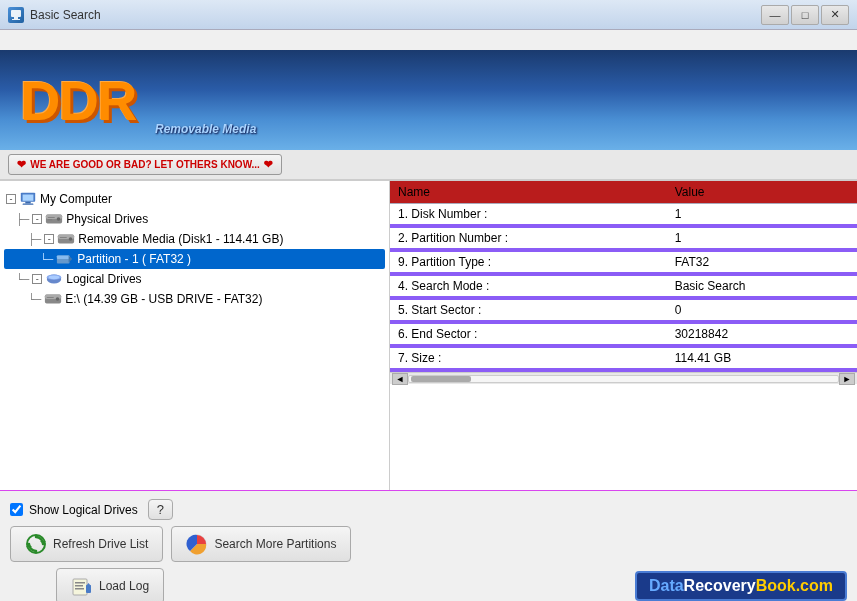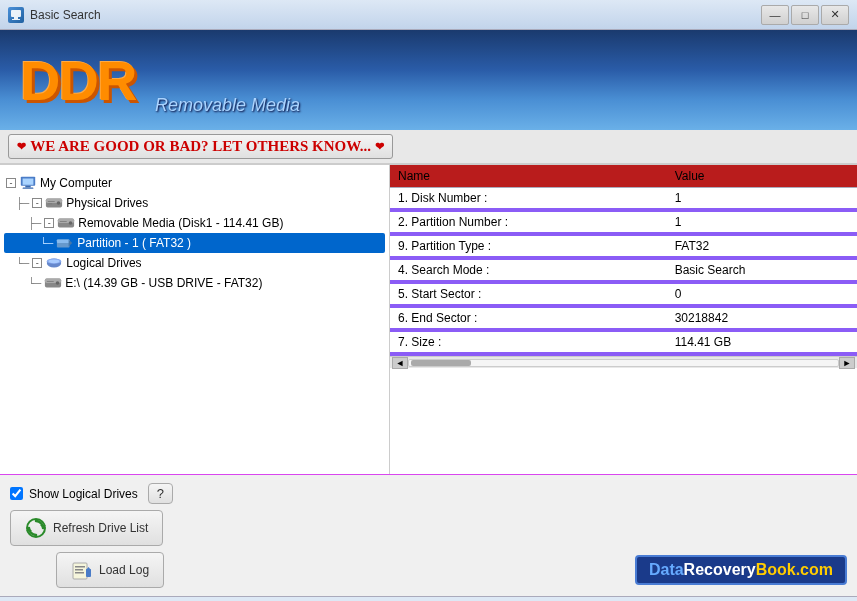--- a/index.html
+++ b/index.html
@@ -59,36 +59,37 @@
     }
 
     
     .header {
       background: linear-gradient(to bottom, #1a3a6e 0%, #2a5ca8 40%, #4a8fd4 70%, #6ab0e8 100%);
       height: 100px;
       position: relative;
       display: flex;
       align-items: center;
       padding: 10px 20px;
+      margin-top: 20px;
     }
     .header-logo {
       font-size: 56px;
       font-weight: 900;
       color: #ff8c00;
       font-family: Arial Black, sans-serif;
       text-shadow: 3px 3px 0 #cc5500, -1px -1px 0 #ffaa44;
       letter-spacing: -2px;
     }
     .header-subtitle {
       position: absolute;
       bottom: 14px;
       left: 155px;
       color: #aad4ff;
-      font-size: 18px;
-      font-weight: normal;
+      font-size: 12px;
+      font-weight: bold;
       font-style: italic;
       text-shadow: 1px 1px 2px #003;
     }
 
     
     .promo-bar {
       background: #e8e8e8;
       border-bottom: 1px solid #ccc;
       padding: 4px 8px;
     }
@@ -342,21 +343,21 @@
 </div>
 
 <div class="header">
   <div class="header-logo">DDR</div>
   <div class="header-subtitle">Removable Media</div>
 </div>
 
 <div class="promo-bar">
   <button class="promo-btn">
     <span style="color:#cc0000; font-size:11px;">❤</span>
-    <span style="font-size:15px; color:#cc0000;font-family:Liberation Serif, serif;">WE ARE GOOD OR BAD? LET OTHERS KNOW...</span>
+    <span style="font-size:10px; color:#cc0000;">WE ARE GOOD OR BAD? LET OTHERS KNOW...</span>
     <span style="color:#cc0000; font-size:11px;">❤</span>
   </button>
 </div>
 
 <div class="main-content">
 
   <div class="tree-panel">
 
     <div class="tree-item">
       <span class="expand-btn">-</span>
@@ -491,20 +492,29 @@
       <svg width="22" height="22" viewBox="0 0 22 22">
         <circle cx="11" cy="11" r="9" fill="none" stroke="#2a8a2a" stroke-width="2"></circle>
         <path d="M11 4 A7 7 0 0 1 18 11" fill="none" stroke="#2a8a2a" stroke-width="2.5" stroke-linecap="round"></path>
         <polygon points="18,11 15,8 21,8" fill="#2a8a2a"></polygon>
         <path d="M11 18 A7 7 0 0 1 4 11" fill="none" stroke="#2a8a2a" stroke-width="2.5" stroke-linecap="round"></path>
         <polygon points="4,11 7,14 1,14" fill="#2a8a2a"></polygon>
       </svg>
       <span>Refresh Drive List</span>
     </button>
 
+    <button class="action-btn">
+      <svg width="22" height="22" viewBox="0 0 22 22">
+        <circle cx="11" cy="11" r="9" fill="#eee" stroke="#ccc" stroke-width="1"></circle>
+        <path d="M11 11 L11 2 A9 9 0 0 1 20 11 Z" fill="#e84040"></path>
+        <path d="M11 11 L20 11 A9 9 0 0 1 4 18 Z" fill="#f0a030"></path>
+        <path d="M11 11 L4 18 A9 9 0 0 1 11 2 Z" fill="#3060d0"></path>
+      </svg>
+      <span>Search More Partitions</span>
+    </button>
   </div>
 
   <div class="load-row">
     <button class="action-btn">
       <svg width="22" height="22" viewBox="0 0 22 22">
         <rect x="2" y="4" width="14" height="16" rx="1" fill="#f5f5dc" stroke="#aaa" stroke-width="1"></rect>
         <rect x="4" y="7" width="10" height="1.5" fill="#888"></rect>
         <rect x="4" y="10" width="8" height="1.5" fill="#888"></rect>
         <rect x="4" y="13" width="9" height="1.5" fill="#888"></rect>
         <rect x="15" y="10" width="5" height="8" rx="1" fill="#4a7cc7"></rect>

